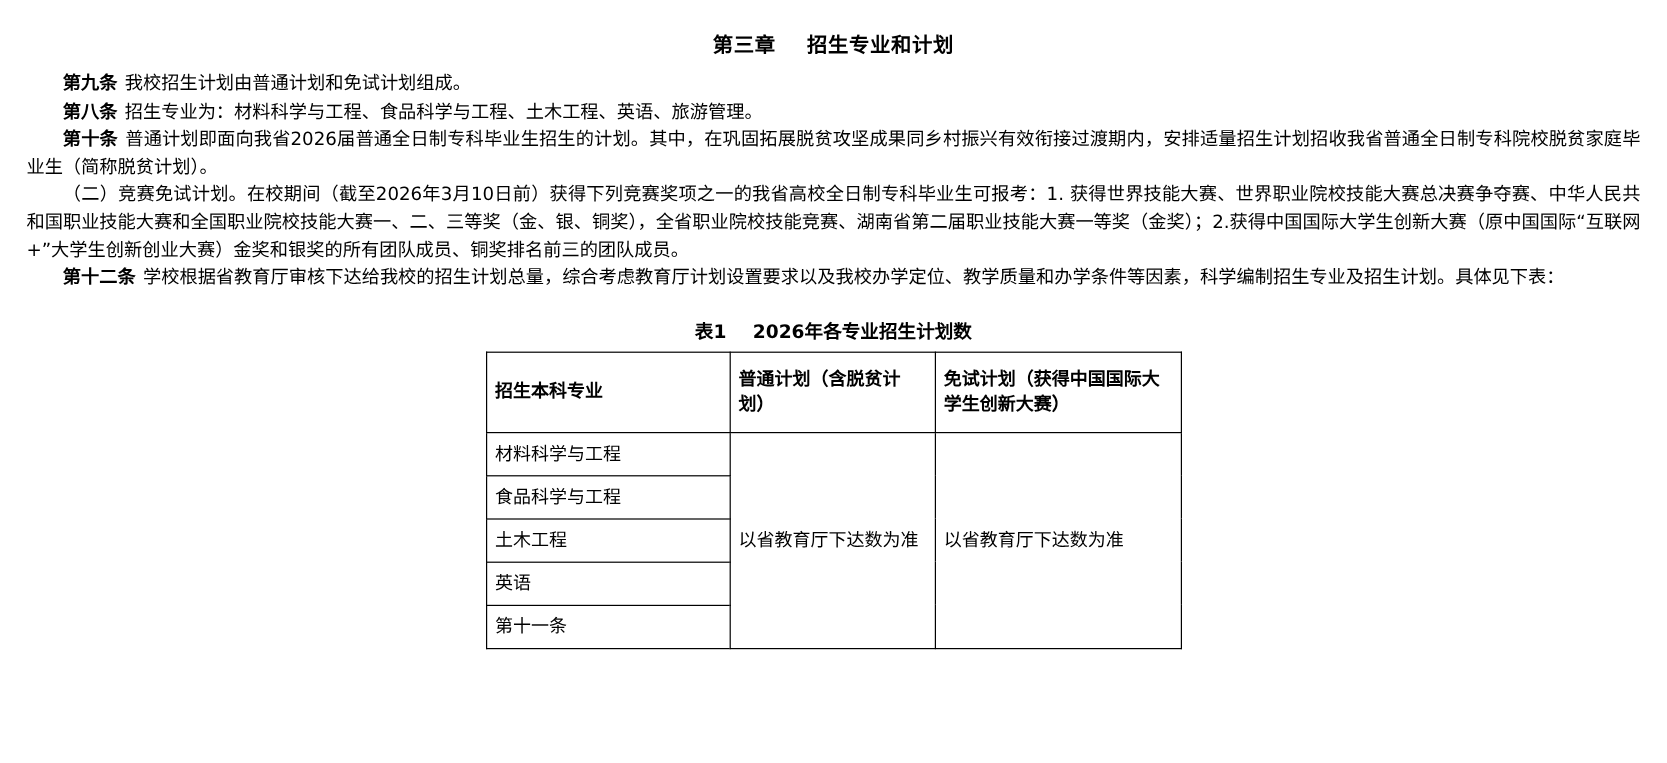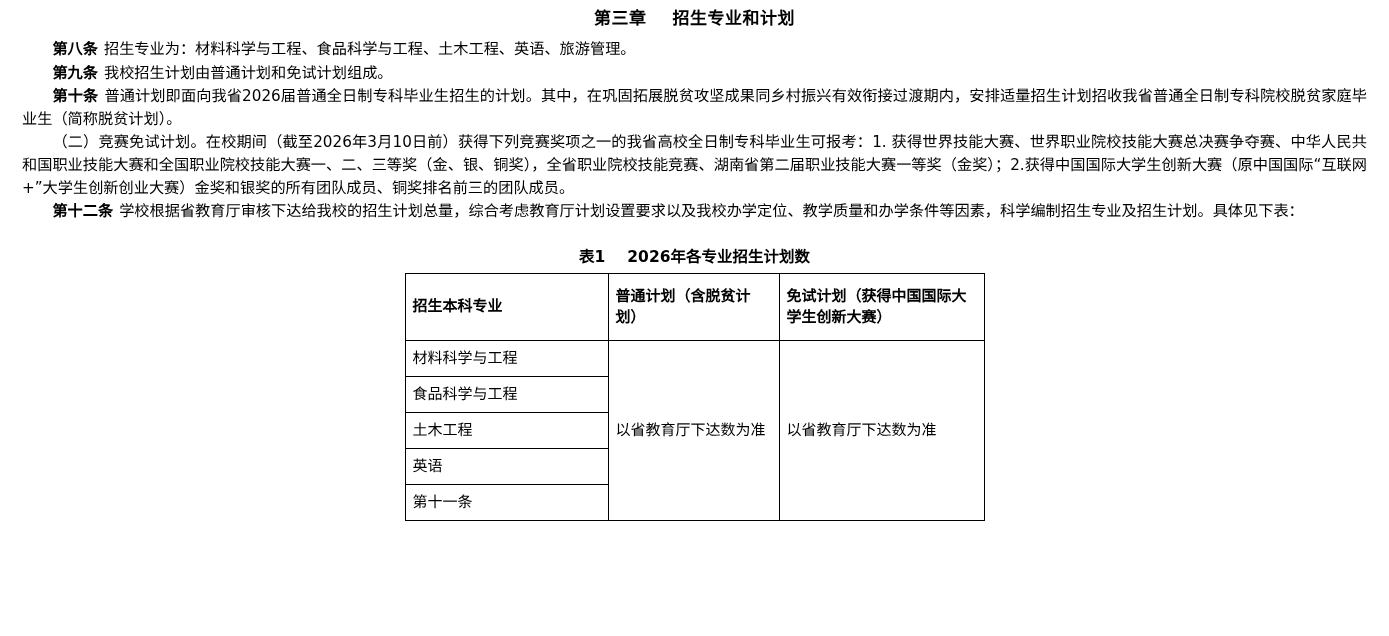--- a/index.html
+++ b/index.html
@@ -20,21 +20,21 @@
     width: 1389px;
     height: 636px;
     box-sizing: border-box;
     padding: 6px 22px 0 22px;
   }
   .chapter-title {
     text-align: center;
     font-size: 17px;
     font-weight: bold;
     letter-spacing: 0.5px;
-    margin: 0 0 8px 0;
+    margin: 20px 0 8px 0;
     line-height: 24px;
   }
   .chapter-title .gap {
     display: inline-block;
     width: 26px;
   }
   p.body-text {
     font-size: 15.2px;
     line-height: 22.6px;
     margin: 0 0 1px 0;
@@ -98,23 +98,23 @@
     vertical-align: middle;
   }
 </style>
 </head>
 <body>
 
 <div class="page">
 
   <h1 class="chapter-title"><span>第三章</span><span class="gap"></span><span>招生专业和计划</span></h1>
 
+  <p class="body-text"><span class="art-label">第九条</span><span class="art-gap"></span><span>我校招生计划由普通计划和免试计划组成。</span></p>
+
   <p class="body-text"><span class="art-label">第八条</span><span class="art-gap"></span><span>招生专业为：材料科学与工程、食品科学与工程、土木工程、英语、旅游管理。</span></p>
-
-  <p class="body-text"><span class="art-label">第九条</span><span class="art-gap"></span><span>我校招生计划由普通计划和免试计划组成。</span></p>
 
   <p class="body-text"><span class="art-label">第十条</span><span class="art-gap"></span><span>普通计划即面向我省2026届普通全日制专科毕业生招生的计划。其中，在巩固拓展脱贫攻坚成果同乡村振兴有效衔接过渡期内，安排适量招生计划招收我省普通全日制专科院校脱贫家庭毕业生（简称脱贫计划）。</span></p>
 
 
 
   <p class="body-text">（二）竞赛免试计划。在校期间（截至2026年3月10日前）获得下列竞赛奖项之一的我省高校全日制专科毕业生可报考：1. 获得世界技能大赛、世界职业院校技能大赛总决赛争夺赛、中华人民共和国职业技能大赛和全国职业院校技能大赛一、二、三等奖（金、银、铜奖），全省职业院校技能竞赛、湖南省第二届职业技能大赛一等奖（金奖）；2.获得中国国际大学生创新大赛（原中国国际“互联网+”大学生创新创业大赛）金奖和银奖的所有团队成员、铜奖排名前三的团队成员。</p>
 
   <p class="body-text"><span class="art-label">第十二条</span><span class="art-gap"></span><span>学校根据省教育厅审核下达给我校的招生计划总量，综合考虑教育厅计划设置要求以及我校办学定位、教学质量和办学条件等因素，科学编制招生专业及招生计划。具体见下表：</span></p>
 
   <div class="table-block">

